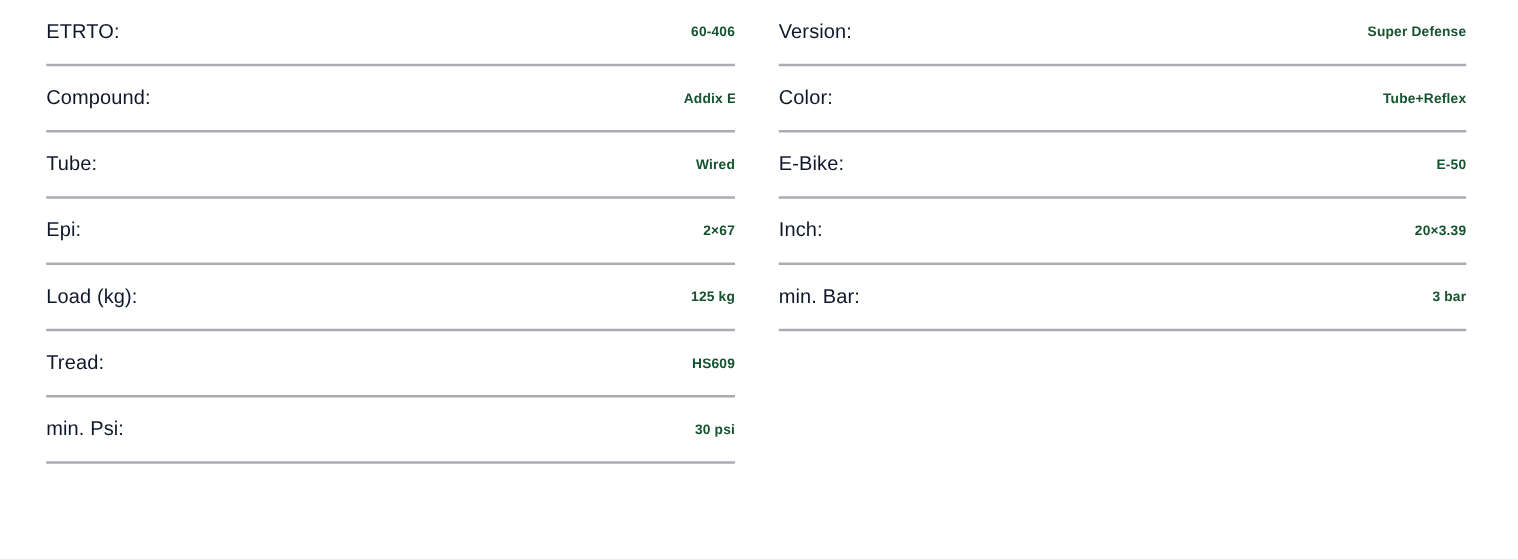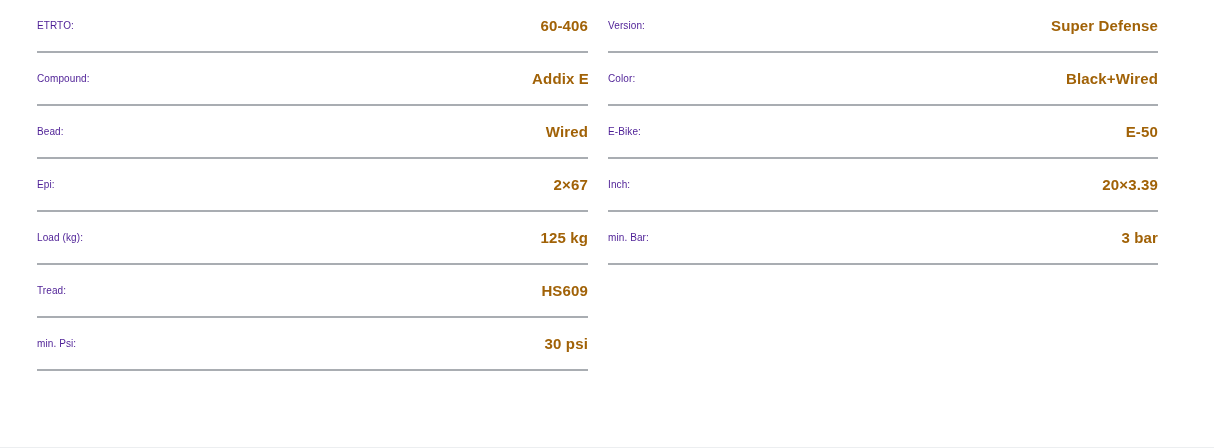--- a/index.html
+++ b/index.html
@@ -30,47 +30,47 @@
     flex: 0 0 auto;
   }
 
   .spec-column.left {
     width: 551px;
     margin-left: 37px;
   }
 
   .spec-column.right {
     width: 550px;
-    margin-left: 20px;
+    margin-left: 35px;
   }
 
   .spec-row {
     box-sizing: border-box;
     height: 53px;
     display: flex;
     align-items: center;
     justify-content: space-between;
     border-bottom: 2px solid #a9adb2;
     overflow: hidden;
     white-space: nowrap;
   }
 
   .spec-label {
-    font-size: 10px;
+    font-size: 16px;
     font-weight: 400;
-    color: #4c1d95;
+    color: #0f172a;
     letter-spacing: 0.1px;
     flex: 0 1 auto;
     overflow: hidden;
   }
 
   .spec-value {
-    font-size: 15px;
+    font-size: 11px;
     font-weight: 700;
-    color: #a16207;
+    color: #14532d;
     letter-spacing: 0.15px;
     text-align: right;
     flex: 0 0 auto;
     margin-left: 12px;
   }
 
   
   .spec-row.clipped .spec-value {
     margin-right: -1px;
     margin-left: 20px;
@@ -96,21 +96,21 @@
       <span class="spec-label">ETRTO:</span>
       <span class="spec-value">60-406</span>
     </div>
 
     <div class="spec-row clipped">
       <span class="spec-label">Compound:</span>
       <span class="spec-value">Addix E</span>
     </div>
 
     <div class="spec-row">
-      <span class="spec-label">Bead:</span>
+      <span class="spec-label">Tube:</span>
       <span class="spec-value">Wired</span>
     </div>
 
     <div class="spec-row">
       <span class="spec-label">Epi:</span>
       <span class="spec-value">2×67</span>
     </div>
 
     <div class="spec-row">
       <span class="spec-label">Load (kg):</span>
@@ -132,21 +132,21 @@
 
   <div class="spec-column right">
 
     <div class="spec-row">
       <span class="spec-label">Version:</span>
       <span class="spec-value">Super Defense</span>
     </div>
 
     <div class="spec-row">
       <span class="spec-label">Color:</span>
-      <span class="spec-value">Black+Wired</span>
+      <span class="spec-value">Tube+Reflex</span>
     </div>
 
     <div class="spec-row">
       <span class="spec-label">E-Bike:</span>
       <span class="spec-value">E-50</span>
     </div>
 
     <div class="spec-row">
       <span class="spec-label">Inch:</span>
       <span class="spec-value">20×3.39</span>

